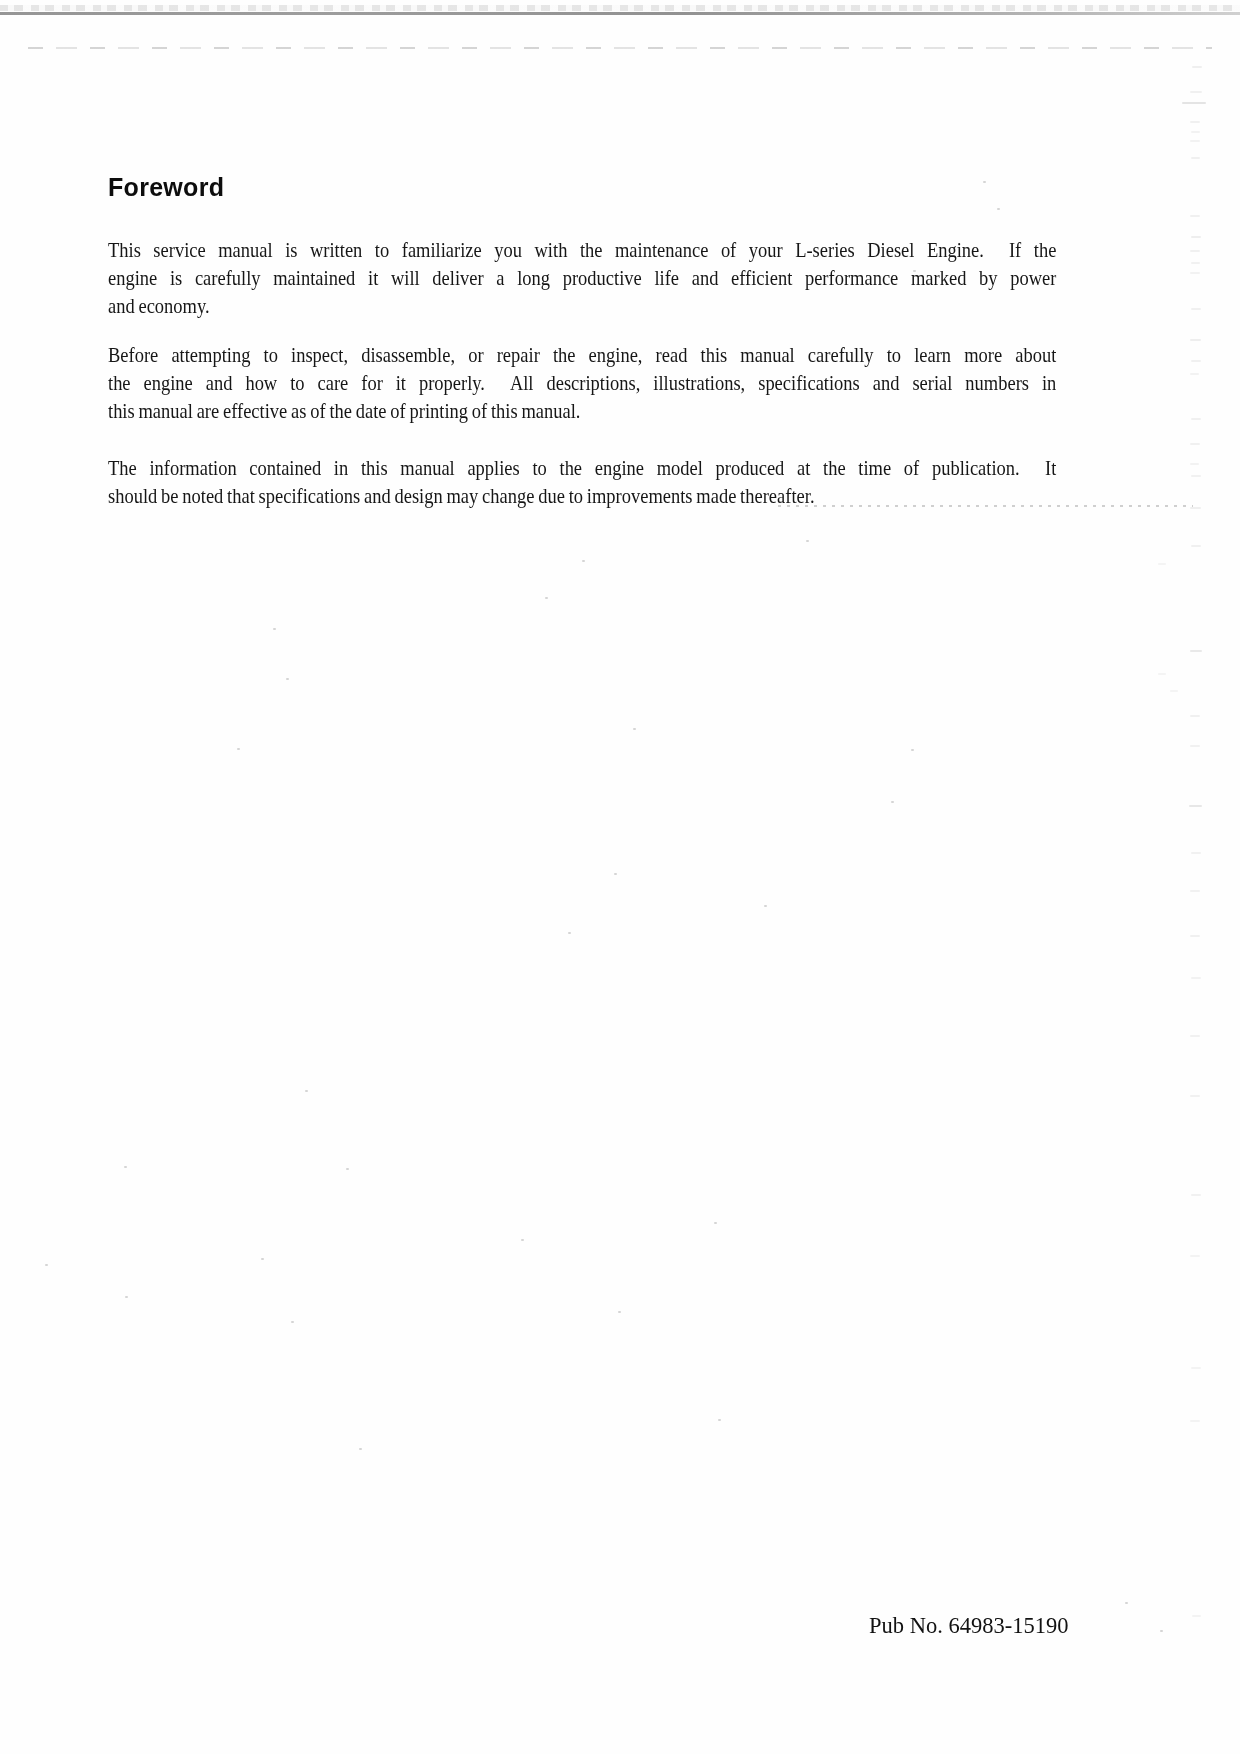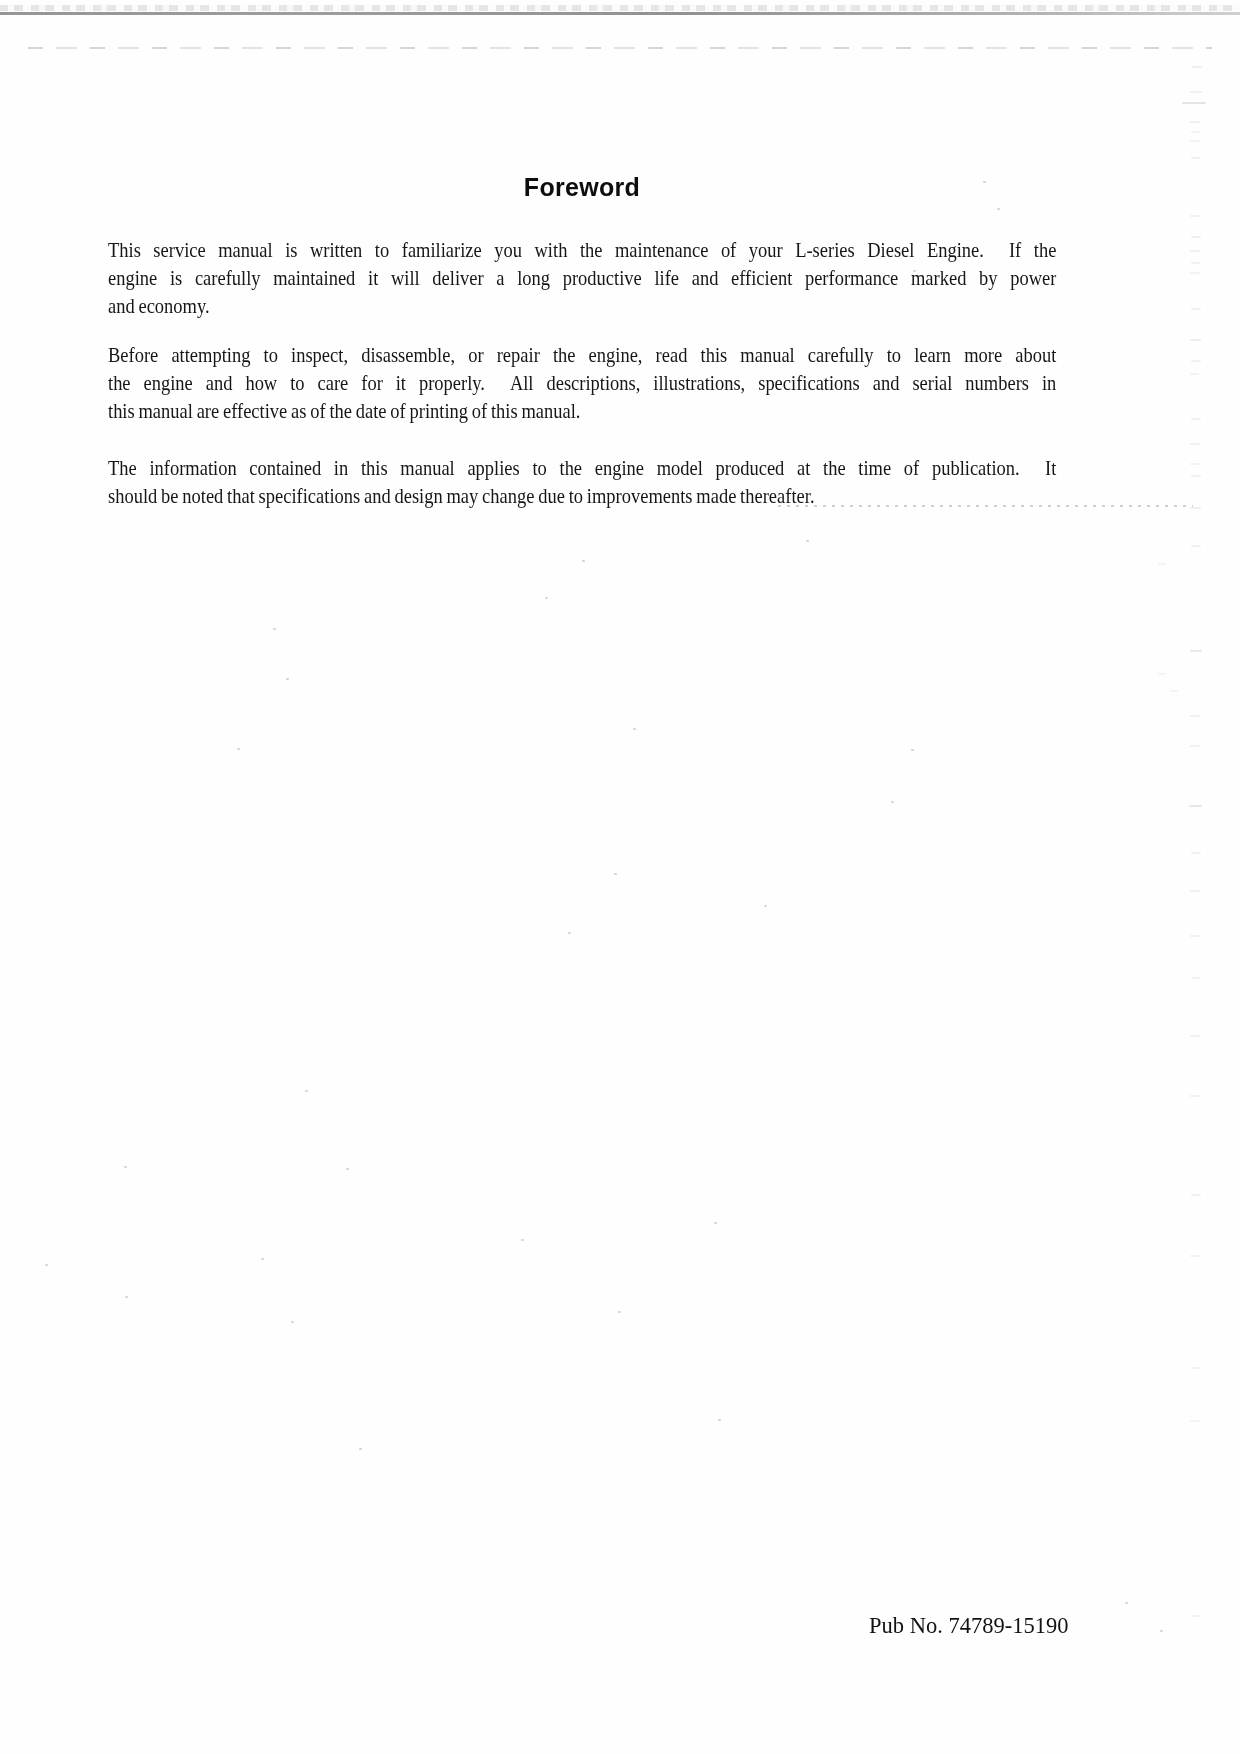--- a/index.html
+++ b/index.html
@@ -48,21 +48,21 @@
       rgba(0,0,0,0) 3px 9px);
   }
   .speck { position: absolute; background: rgba(70,70,70,0.22); width: 3px; height: 2px; border-radius: 1px; pointer-events: none; }
   .edge-dash { position: absolute; background: rgba(90,90,90,0.30); height: 2px; border-radius: 1px; pointer-events: none; }
 
   
   .doc-title {
     position: absolute;
     top: 172px; left: 108px; width: 948px;
     margin: 0;
-    text-align: center;
+    text-align: left;
     font-family: "Liberation Sans", sans-serif;
     font-weight: bold;
     font-size: 25px;
     line-height: 30px;
     letter-spacing: 0.3px;
     color: #0d0d0d;
   }
   .body-text {
     position: absolute;
     top: 236px; left: 108px; width: 948px;
@@ -187,15 +187,15 @@
       <div class="line">Before attempting to inspect, disassemble, or repair the engine, read this manual carefully to learn more about</div>
       <div class="line">the engine and how to care for it properly.  All descriptions, illustrations, specifications and serial numbers in</div>
       <div class="line final">this manual are effective as of the date of printing of this manual.</div>
     </div>
     <div class="paragraph p3">
       <div class="line">The information contained in this manual applies to the engine model produced at the time of publication.  It</div>
       <div class="line final">should be noted that specifications and design may change due to improvements made thereafter.</div>
     </div>
   </div>
 
-  <div class="pub-no">Pub No. 74789-15190</div>
+  <div class="pub-no">Pub No. 64983-15190</div>
 
 </div>
 
 </body></html>

